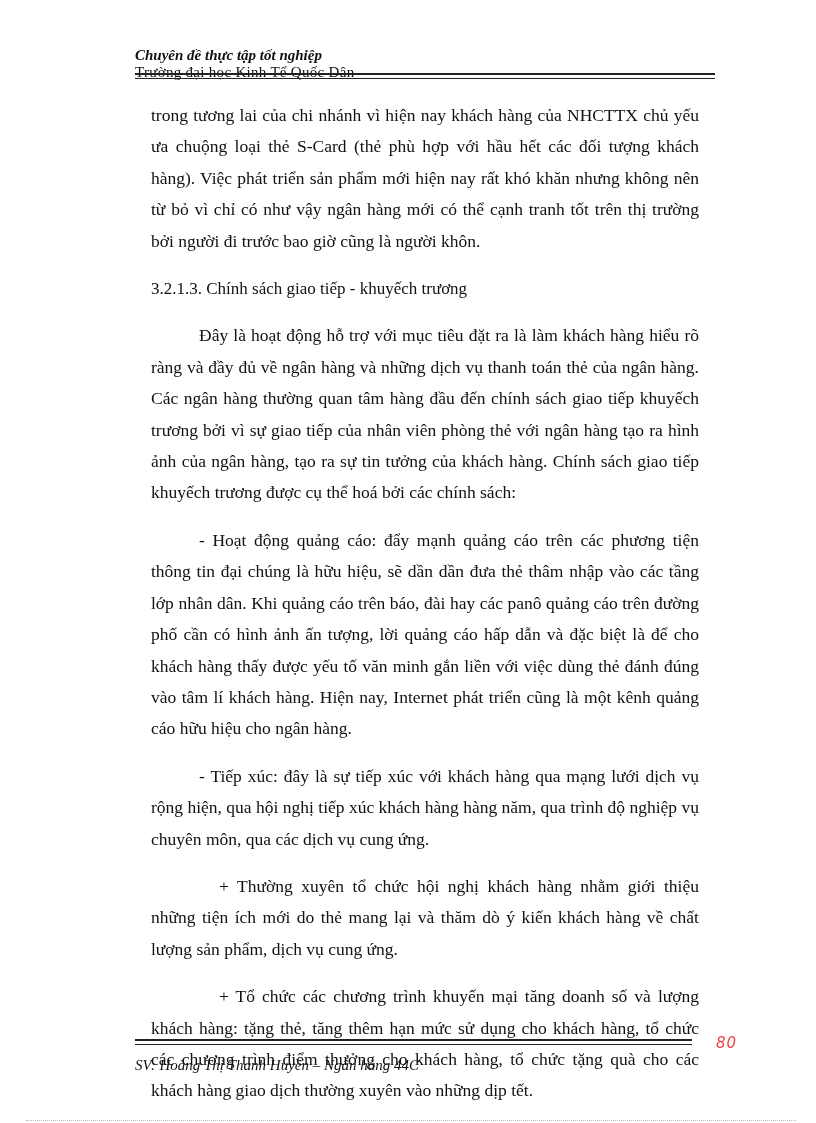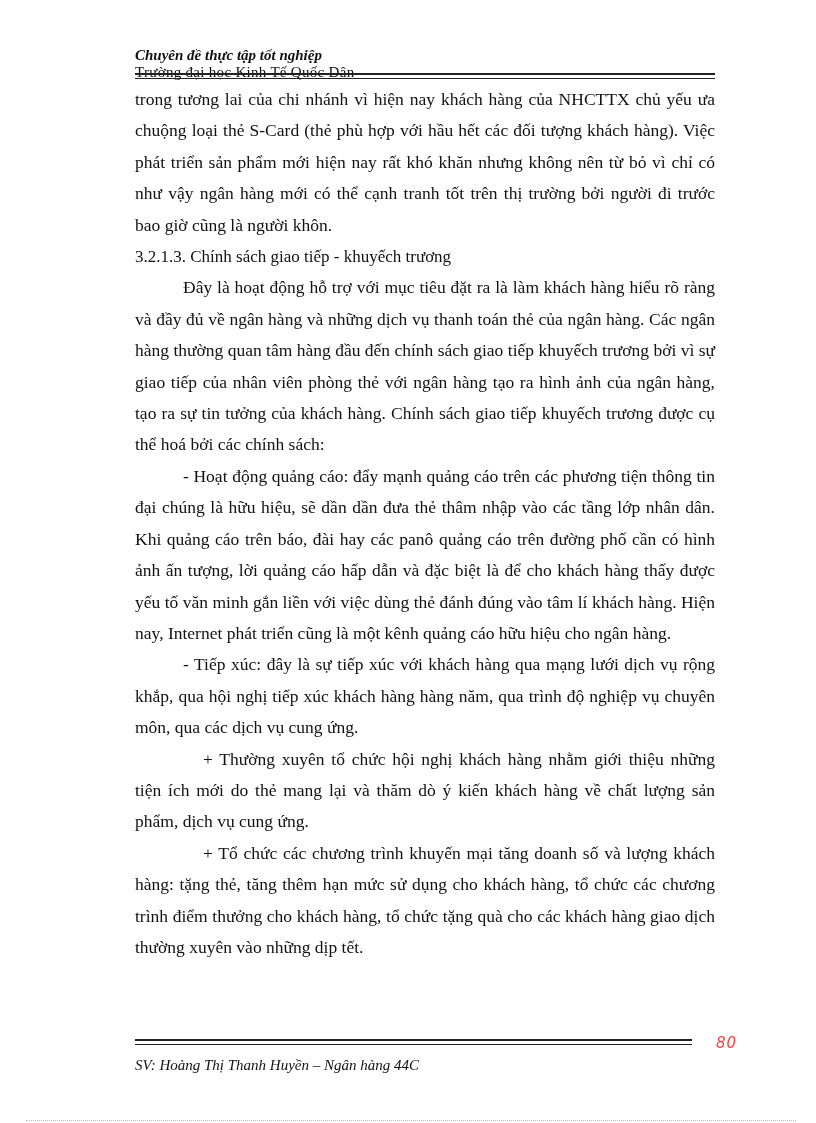--- a/index.html
+++ b/index.html
@@ -47,21 +47,21 @@
     .body-text {
       position: absolute;
       left: 135px;
       top: 84px;
       width: 580px;
       font-size: 17.5px;
       line-height: 31.4px;
       text-align: justify;
     }
     .body-text p {
-      margin: 0;
+      margin: 16px;
     }
     .indent { text-indent: 48px; }
     .bullet { text-indent: 48px; font-family: Liberation Serif, serif; }
     .plus { text-indent: 68px; }
     .heading {
       font-weight: normal;
       font-size: 17px;
     }
     .footer-rule {
       position: absolute;
@@ -106,21 +106,21 @@
   <span class="left">Chuyên đề thực tập tốt nghiệp</span>
   <span class="right">Trường đại học Kinh Tế Quốc Dân</span>
 </div>
 <div class="header-rule"></div>
 
 <div class="body-text">
   <p>trong tương lai của chi nhánh vì hiện nay khách hàng của NHCTTX chủ yếu ưa chuộng loại thẻ S-Card (thẻ phù hợp với hầu hết các đối tượng khách hàng). Việc phát triển sản phẩm mới hiện nay rất khó khăn nhưng không nên từ bỏ vì chỉ có như vậy ngân hàng mới có thể cạnh tranh tốt trên thị trường bởi người đi trước bao giờ cũng là người khôn.</p>
   <p class="heading">3.2.1.3. Chính sách giao tiếp - khuyếch trương</p>
   <p class="indent">Đây là hoạt động hỗ trợ với mục tiêu đặt ra là làm khách hàng hiểu rõ ràng và đầy đủ về ngân hàng và những dịch vụ thanh toán thẻ của ngân hàng. Các ngân hàng thường quan tâm hàng đầu đến chính sách  giao tiếp khuyếch trương bởi vì sự giao tiếp của nhân viên phòng thẻ với ngân hàng tạo ra hình ảnh của ngân hàng, tạo ra sự tin tưởng của khách hàng. Chính sách giao tiếp khuyếch trương được cụ thể hoá bởi các chính sách:</p>
   <p class="bullet">-     Hoạt động quảng cáo: đẩy mạnh quảng cáo trên các phương tiện thông tin đại chúng là hữu hiệu, sẽ dần dần đưa thẻ thâm nhập vào các tầng lớp nhân dân. Khi quảng cáo trên báo, đài hay các panô quảng cáo trên đường phố cần có hình ảnh ấn tượng, lời quảng cáo hấp dẫn và đặc biệt là để cho khách hàng thấy được yếu tố văn minh gắn liền với việc dùng thẻ đánh đúng vào tâm lí khách hàng. Hiện nay, Internet phát triển cũng là một kênh quảng cáo hữu hiệu cho ngân hàng.</p>
-  <p class="bullet">-     Tiếp xúc: đây là sự tiếp xúc với khách hàng qua mạng lưới dịch vụ rộng khắp, qua hội nghị tiếp xúc khách hàng hàng năm, qua trình độ nghiệp vụ chuyên môn, qua các dịch vụ cung ứng.</p>
+  <p class="bullet">-     Tiếp xúc: đây là sự tiếp xúc với khách hàng qua mạng lưới dịch vụ rộng hiện, qua hội nghị tiếp xúc khách hàng hàng năm, qua trình độ nghiệp vụ chuyên môn, qua các dịch vụ cung ứng.</p>
   <p class="plus">+ Thường xuyên tổ chức hội nghị khách hàng nhằm giới thiệu những tiện ích mới do thẻ mang lại và thăm dò ý kiến khách hàng về chất lượng sản phẩm, dịch vụ cung ứng.</p>
   <p class="plus">+ Tổ chức các chương trình khuyến mại tăng doanh số và lượng khách hàng: tặng thẻ, tăng thêm hạn mức sử dụng cho khách hàng, tổ chức các chương trình điểm thưởng cho khách hàng, tổ chức tặng quà cho các khách hàng giao dịch thường xuyên vào những dịp tết.</p>
 </div>
 
 <div class="footer-rule"></div>
 <div class="page-number">80</div>
 <div class="footer">SV: Hoàng Thị Thanh Huyền – Ngân hàng 44C</div>
 <div class="dotted-edge"></div>
 
 </body></html>

